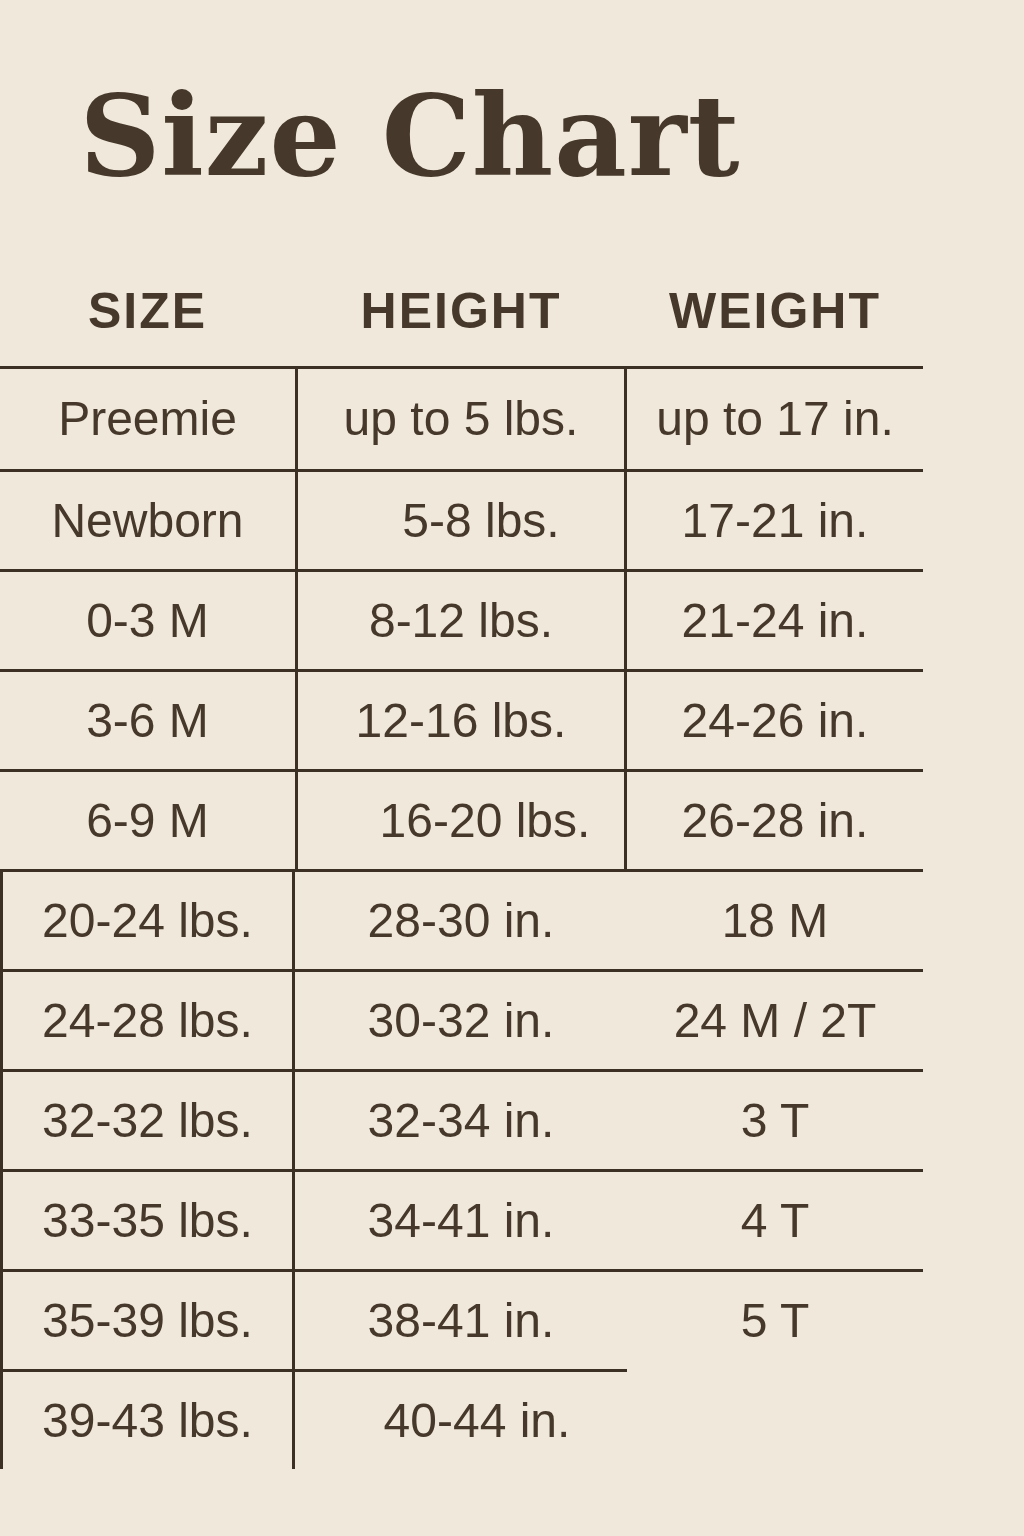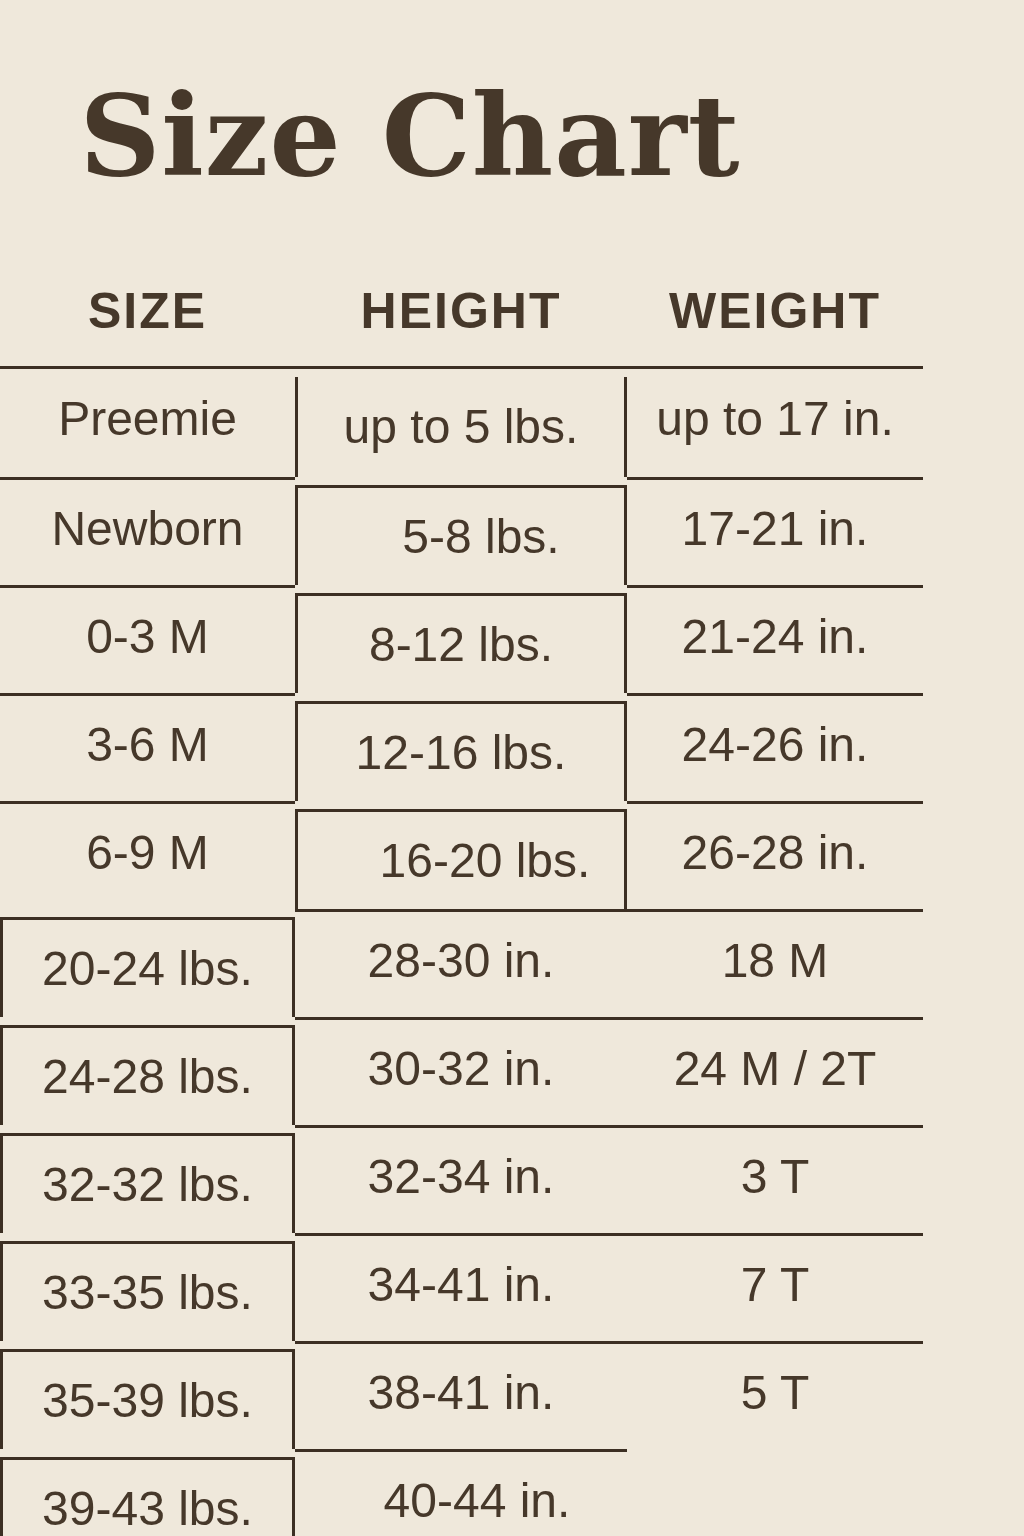--- a/index.html
+++ b/index.html
@@ -53,21 +53,20 @@
     height: 100px;
     display: flex;
     align-items: center;
     justify-content: center;
     font-size: 48px;
     line-height: 1;
   }
   .cell.mid {
     border-left: 3px solid var(--line);
     border-right: 3px solid var(--line);
-    margin-top: 8px;
   }
 </style>
 </head>
 <body>
 
 <div class="page">
 
   <div class="title">Size Chart</div>
 
   <div class="size-table" id="size-table">
@@ -103,21 +102,21 @@
   <div class="cell col3 sep" style="border-top: 3px solid var(--line);">30-32 in.</div>
 
   <div class="cell col1 sep" style="border-top: 3px solid var(--line);">24 M / 2T</div>
   <div class="cell mid col2 sep" style="border-top: 3px solid var(--line);">32-32 lbs.</div>
   <div class="cell col3 sep" style="border-top: 3px solid var(--line);">32-34 in.</div>
 
   <div class="cell col1 sep" style="border-top: 3px solid var(--line);">3 T</div>
   <div class="cell mid col2 sep" style="border-top: 3px solid var(--line);">33-35 lbs.</div>
   <div class="cell col3 sep" style="border-top: 3px solid var(--line);">34-41 in.</div>
 
-  <div class="cell col1 sep" style="border-top: 3px solid var(--line);">7 T</div>
+  <div class="cell col1 sep" style="border-top: 3px solid var(--line);">4 T</div>
   <div class="cell mid col2 sep" style="border-top: 3px solid var(--line);">35-39 lbs.</div>
   <div class="cell col3 sep" style="border-top: 3px solid var(--line);">38-41 in.</div>
 
   <div class="cell col1 sep" style="border-top: 3px solid var(--line);">5 T</div>
   <div class="cell mid col2 sep" style="border-top: 3px solid var(--line);">39-43 lbs.</div>
   <div class="cell col3 sep" style="border-top: 3px solid var(--line); padding-left: 32px;">40-44 in.</div>
 </div>
 
 </div>
 

